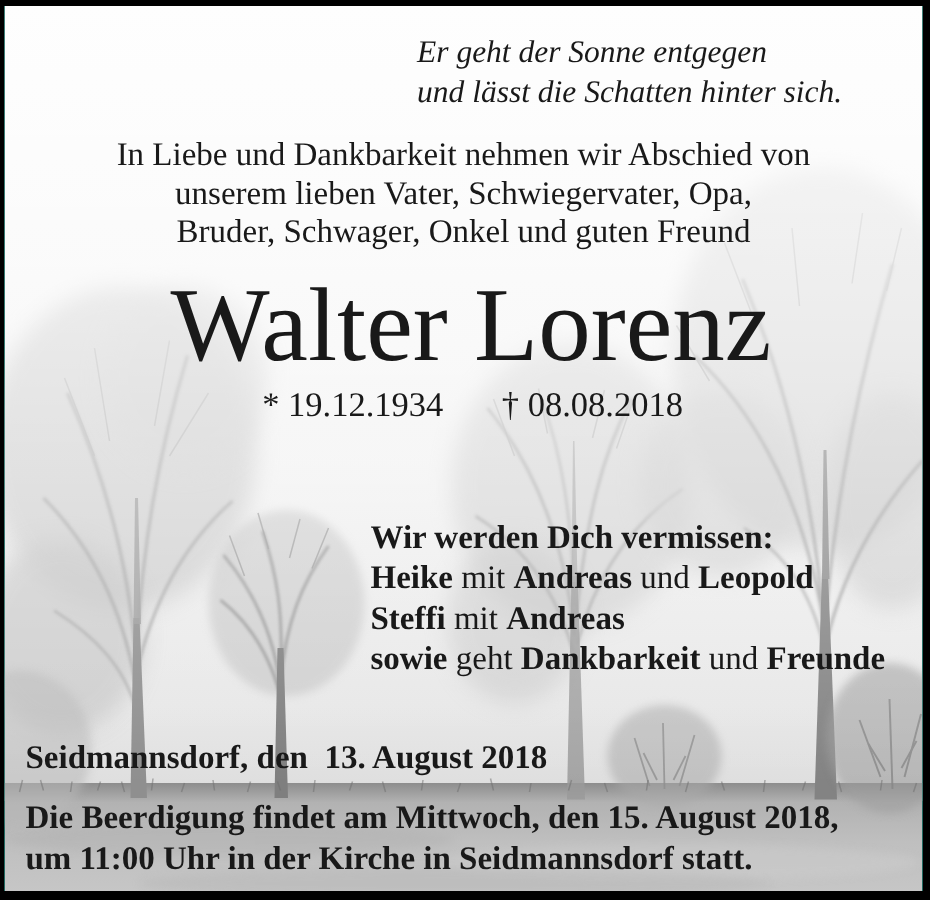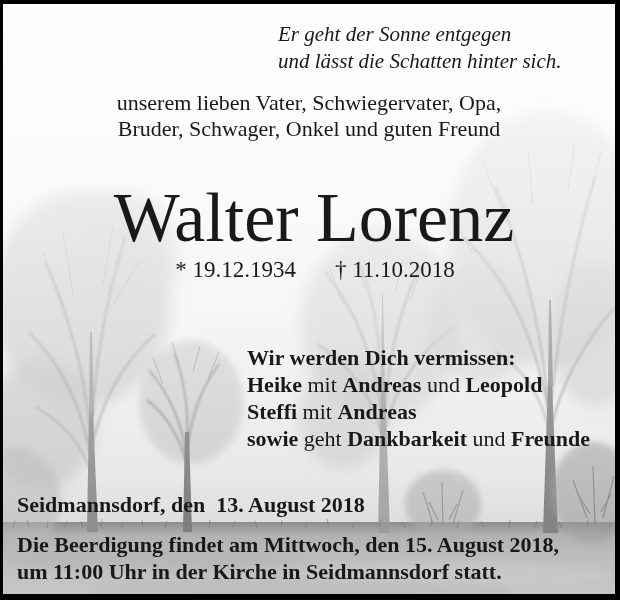--- a/index.html
+++ b/index.html
@@ -173,29 +173,30 @@
 
     <rect x="0" y="0" width="612" height="518" fill="url(#fog)"></rect>
   </svg>
 
   <div class="txt epigraph">
     <span class="line">Er geht der Sonne entgegen</span>
     <span class="line">und lässt die Schatten hinter sich.</span>
   </div>
 
   <div class="txt intro">
+    <span class="line">In Liebe und Dankbarkeit nehmen wir Abschied von</span>
     <span class="line">unserem lieben Vater, Schwiegervater, Opa,</span>
     <span class="line">Bruder, Schwager, Onkel und guten Freund</span>
   </div>
 
   <div class="txt name">Walter Lorenz</div>
 
   <div class="txt dates">
     <span><span>*</span><span> 19.12.1934</span></span>
-    <span><span>†</span><span> 11.10.2018</span></span>
+    <span><span>†</span><span> 08.08.2018</span></span>
   </div>
 
   <div class="txt family">
     <span class="line b">Wir werden Dich vermissen:</span>
     <span class="line"><span class="b">Heike</span><span> mit </span><span class="b">Andreas</span><span> und </span><span class="b">Leopold</span></span>
     <span class="line"><span class="b">Steffi</span><span> mit </span><span class="b">Andreas</span></span>
     <span class="line"><span class="b">sowie</span><span> geht </span><span class="b">Dankbarkeit</span><span> und </span><span class="b">Freunde</span></span>
   </div>
 
   <div class="txt place">Seidmannsdorf, den  13. August 2018</div>

